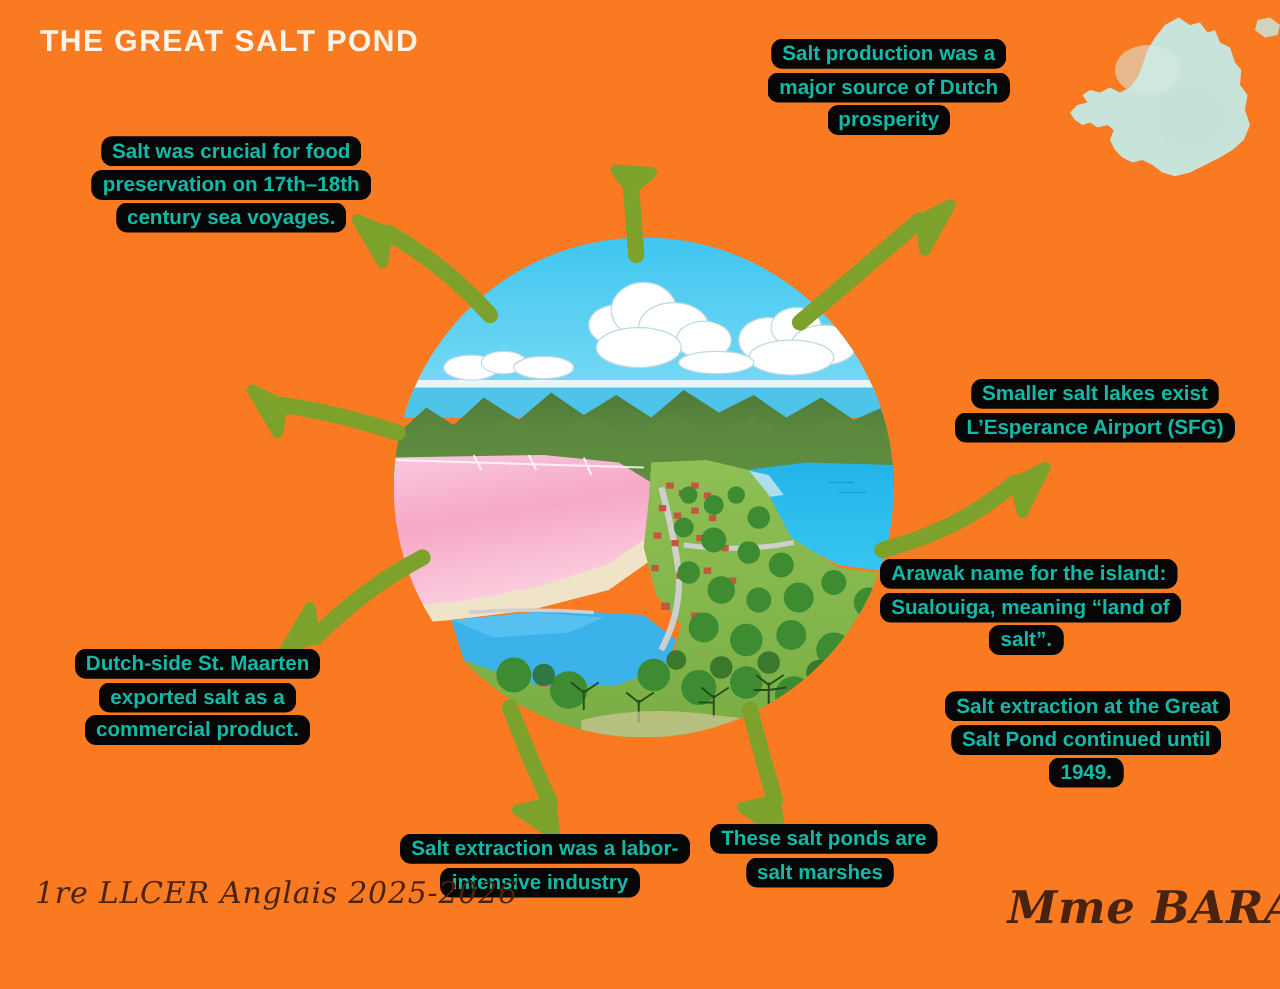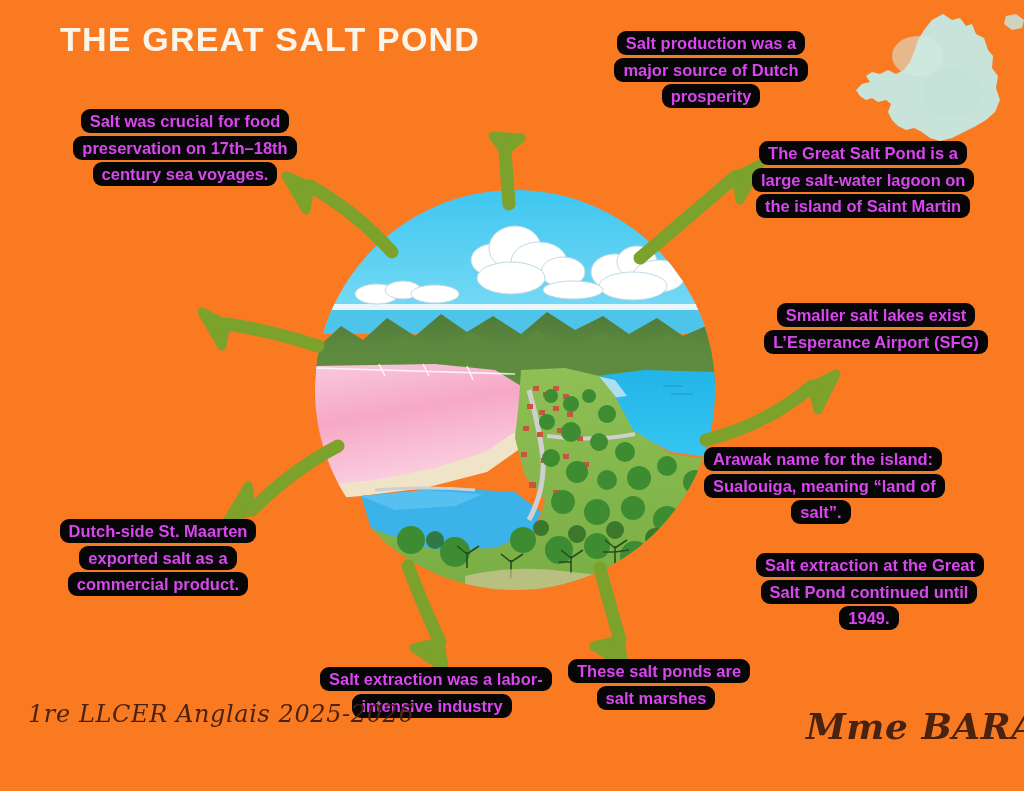--- a/index.html
+++ b/index.html
@@ -7,44 +7,43 @@
     width:1024px;height:791px;overflow:hidden;
     background:#FA7A22;
     font-family:"Liberation Sans",sans-serif;
     position:relative;
   }
   #stage{position:absolute;inset:0;}
 
   
   .title{
     position:absolute;left:32px;top:22px;
-    font-size:34px;font-weight:bold;letter-spacing:1.2px;
+    font-size:24px;font-weight:bold;letter-spacing:1.2px;
     color:#FBF4E9;line-height:1;
     white-space:nowrap;
-    margin-left:28px;
   }
 
   
   .island{position:absolute;left:848px;top:8px;width:176px;height:140px;}
 
   
   .circle-wrap{
     position:absolute;left:315px;top:190px;width:400px;height:400px;
     border-radius:50%;overflow:hidden;
   }
   .circle-wrap svg{display:block;width:400px;height:400px;}
 
   
   .arrows{position:absolute;inset:0;pointer-events:none;}
 
   
   .label{position:absolute;}
   .label .txt{
     font-size:16.5px;font-weight:bold;line-height:1.62;
-    color:#d946ef;
+    color:#14b8a6;
     text-align:center;
     display:inline;
     background:#060606;
     padding:3px 9px;
     border-radius:9px;
     -webkit-box-decoration-break:clone;
     box-decoration-break:clone;
   }
   .lbl-inner{text-align:center;}
 
@@ -266,23 +265,20 @@
 
   <div class="label" style="left:70px;top:108px;width:230px;">
     <div class="lbl-inner"><span class="txt">Salt was crucial for food preservation on 17th–18th century sea voyages.</span></div>
   </div>
 
 
   <div class="label" style="left:598px;top:30px;width:226px;">
     <div class="lbl-inner"><span class="txt">Salt production was a major source of Dutch prosperity</span></div>
   </div>
 
-  <div class="label" style="left:752px;top:140px;width:222px;">
-    <div class="lbl-inner"><span class="txt">The Great Salt Pond is a large salt-water lagoon on the island of Saint Martin</span></div>
-  </div>
 
 
   <div class="label" style="left:758px;top:302px;width:236px;">
     <div class="lbl-inner"><span class="txt">Smaller salt lakes exist L’Esperance Airport (SFG)</span></div>
   </div>
 
   <div class="label" style="left:704px;top:446px;width:234px;">
     <div class="lbl-inner"><span class="txt">Arawak name for the island: Sualouiga, meaning “land of salt”.</span></div>
   </div>
 

